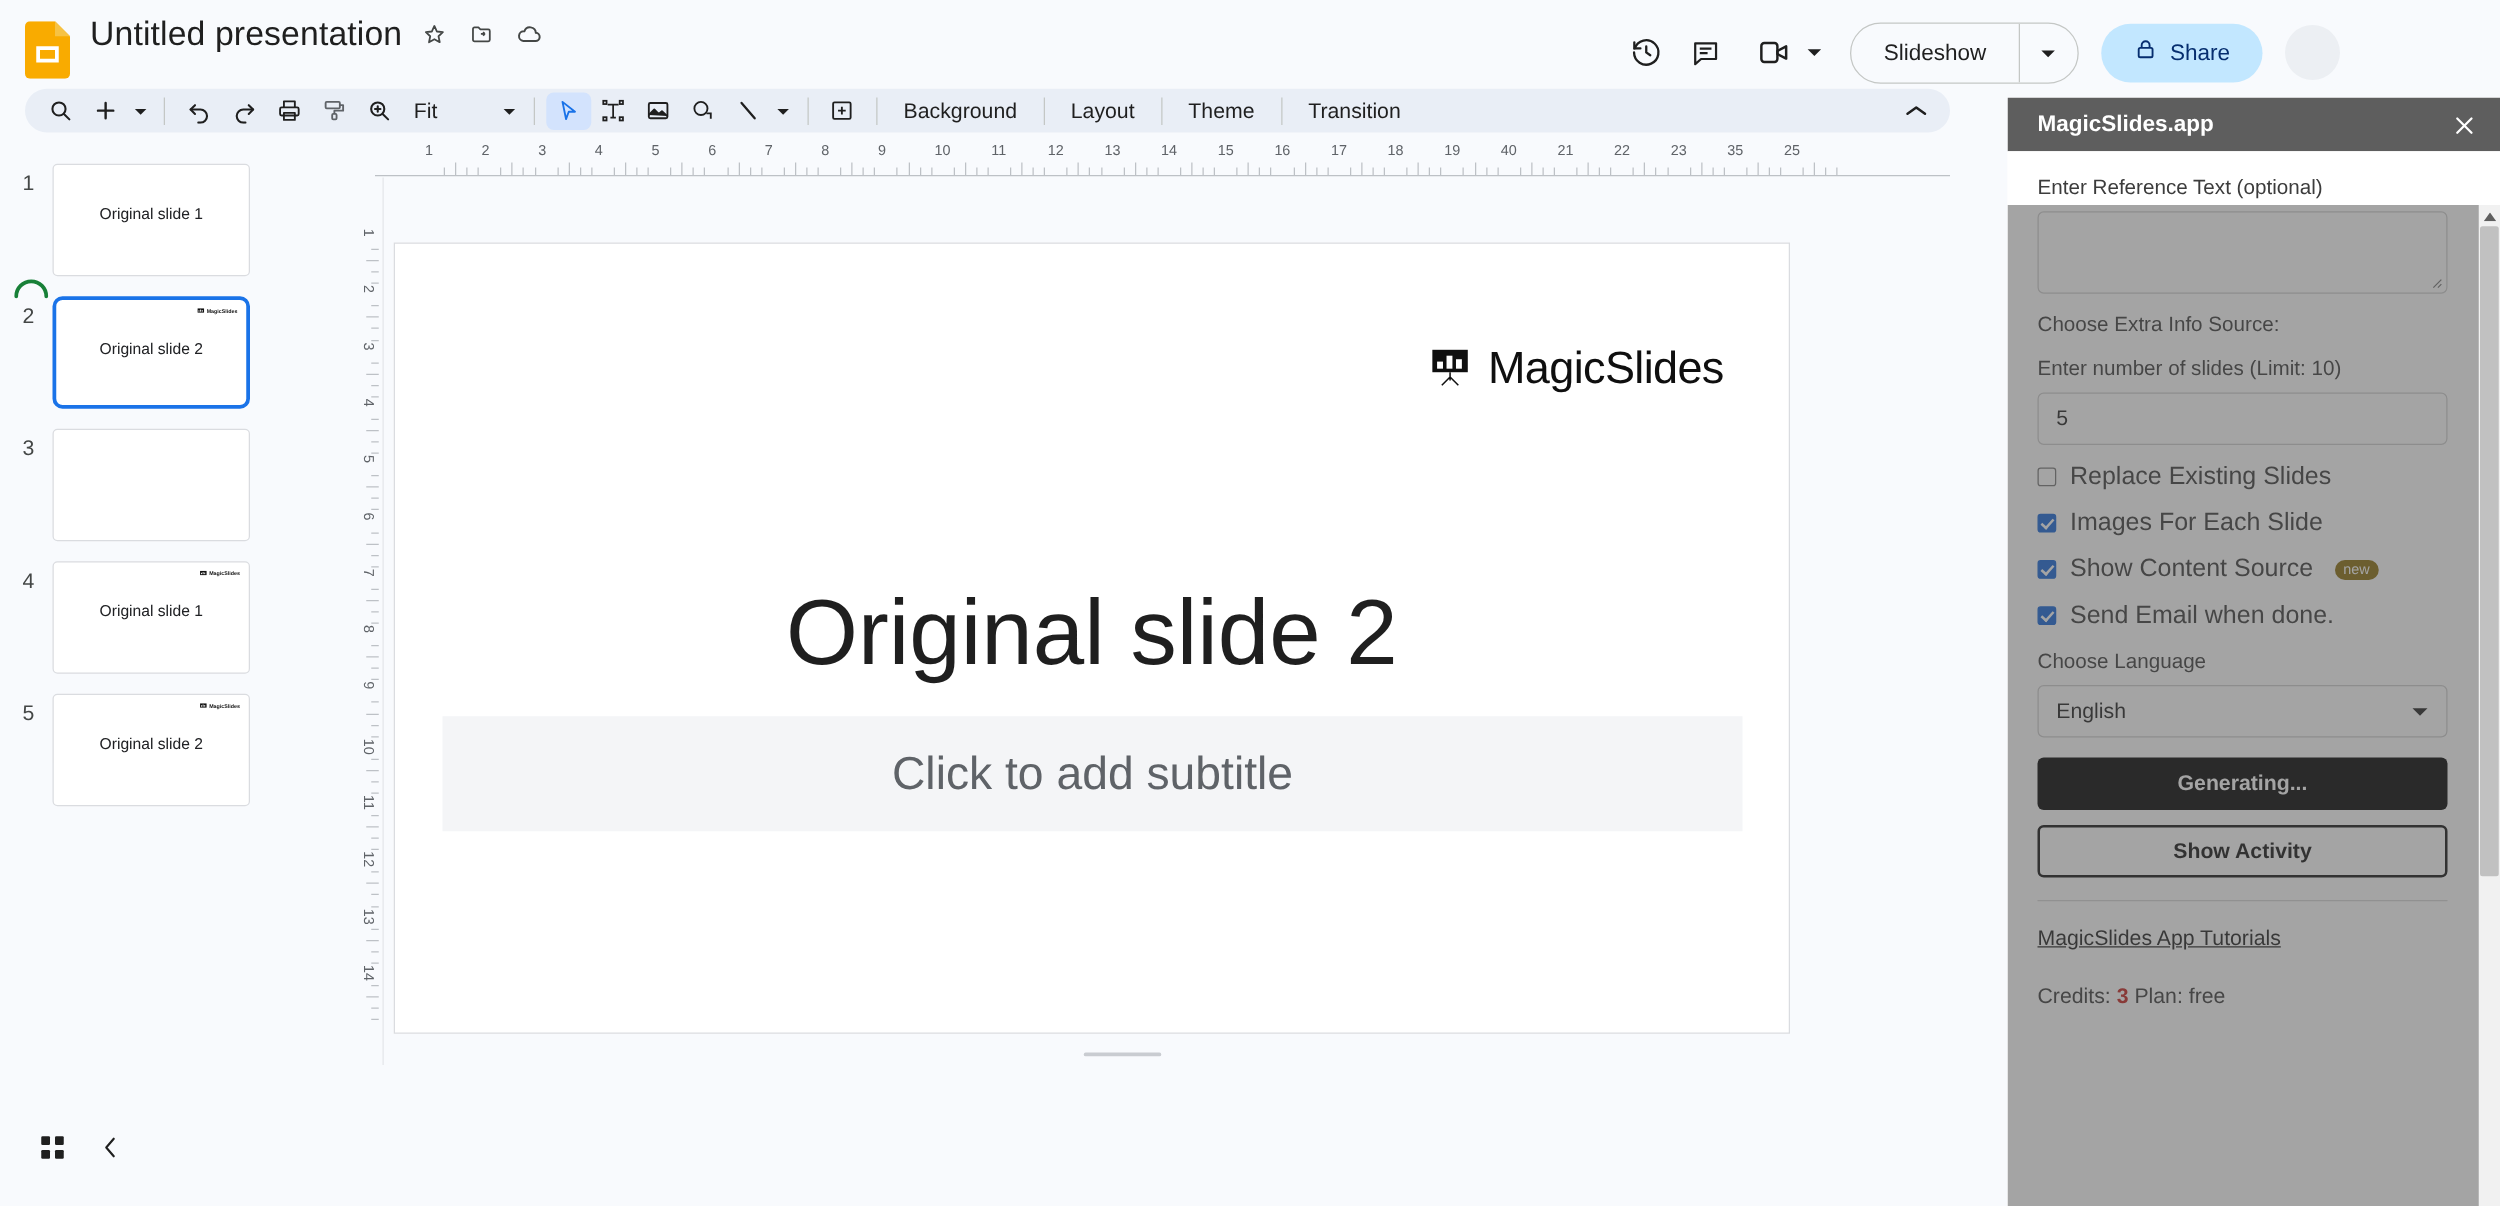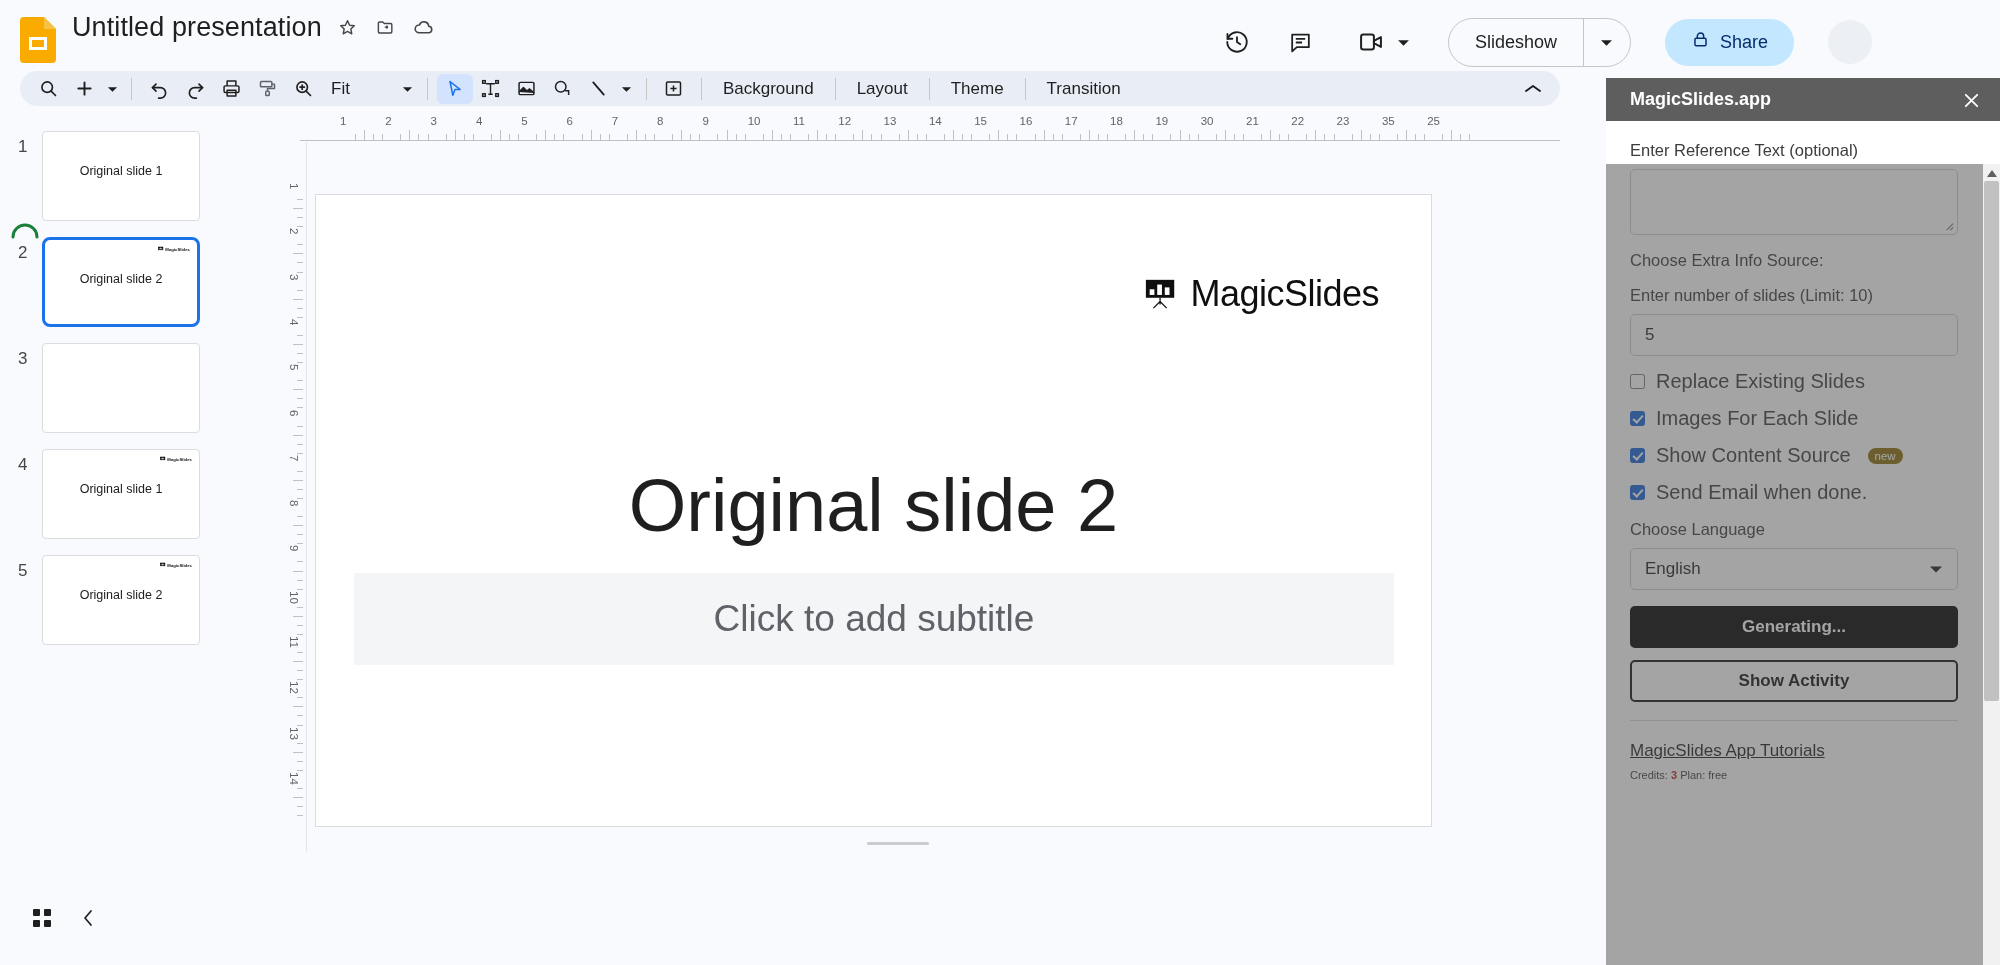--- a/index.html
+++ b/index.html
@@ -15,21 +15,21 @@
   .topbar{position:absolute;left:0;top:0;width:1884px;height:88px;background:#F8FAFD;}
   .docicon{position:absolute;left:20px;top:17px;width:36px;height:46px;}
   .docicon svg{display:block;}
   .title-row{position:absolute;left:72px;top:12px;display:flex;align-items:center;gap:14px;}
   .doctitle{font-size:27px;color:#1f1f1f;letter-spacing:.1px;white-space:nowrap;}
   .tinyicon{width:24px;height:24px;display:inline-flex;align-items:center;justify-content:center;color:#444746;cursor:pointer;}
   .menu-row{position:absolute;left:72px;top:48px;display:flex;gap:0;}
   .menu-item{font-size:17px;color:#1f1f1f;padding:2px 12px;border-radius:5px;cursor:pointer;white-space:nowrap;}
   .menu-item:first-child{padding-left:8px;}
 
-  .top-right{position:absolute;right:0;top:8px;height:68px;display:flex;align-items:center;gap:16px;}
+  .top-right{position:absolute;right:0;top:8px;height:68px;display:flex;align-items:center;gap:0;}
   .rt-icon{width:48px;height:48px;display:flex;align-items:center;justify-content:center;color:#1f1f1f;cursor:pointer;border-radius:50%;}
   .cam-wrap{display:flex;align-items:center;gap:2px;margin-left:6px;cursor:pointer;}
   .slideshow-grp{display:flex;align-items:stretch;border:1px solid #C4C7C5;border-radius:26px;height:47px;margin-left:22px;overflow:hidden;background:#F8FAFD;}
   .slideshow-btn{display:flex;align-items:center;padding:0 26px;font-size:18px;color:#1f1f1f;cursor:pointer;}
   .slideshow-div{width:1px;background:#C4C7C5;}
   .slideshow-arrow{display:flex;align-items:center;justify-content:center;width:46px;cursor:pointer;}
   .share-btn{display:flex;align-items:center;gap:10px;height:47px;padding:0 26px;margin-left:18px;border-radius:26px;background:#C2E7FF;color:#062e6f;font-size:18px;cursor:pointer;white-space:nowrap;}
   .avatar{width:44px;height:44px;border-radius:50%;background:#eceff3;margin-left:18px;margin-right:12px;cursor:pointer;}
 
   
@@ -88,21 +88,21 @@
   .cbrow{display:flex;align-items:center;gap:11px;margin-top:14px;}
   .cb{width:15px;height:15px;border:1.6px solid #777;border-radius:2.5px;box-sizing:border-box;background:#fff;flex:none;}
   .cb.on{background:#1565D8;border-color:#1565D8;position:relative;}
   .cb.on:after{content:"";position:absolute;left:4px;top:1px;width:4px;height:8px;border:solid #fff;border-width:0 2px 2px 0;transform:rotate(42deg);}
   .cblab{font-size:20px;color:#3c3c3c;white-space:nowrap;}
   .badge{background:#8a6d0b;color:#fff;font-size:11.5px;border-radius:9px;padding:2px 7px;margin-left:6px;}
   .btn-black{margin-top:16px;width:100%;height:42px;background:#000;color:#fff;border-radius:5px;display:flex;align-items:center;justify-content:center;font-size:17px;font-weight:bold;cursor:pointer;}
   .btn-outline{margin-top:12px;width:100%;height:42px;background:#fff;color:#111;border:2px solid #111;border-radius:5px;display:flex;align-items:center;justify-content:center;font-size:17px;font-weight:bold;box-sizing:border-box;cursor:pointer;}
   .sb-divider{margin-top:18px;height:1px;background:#d8d8d8;}
   .sb-link{margin-top:20px;font-size:17px;color:#1f1f1f;text-decoration:underline;cursor:pointer;display:inline-block;}
-  .sb-credits{margin-top:8px;font-size:11px;color:#3c3c3c;}
+  .sb-credits{margin-top:26px;font-size:17px;color:#3c3c3c;}
   .sb-credits .red{color:#c5221f;font-weight:bold;}
 
   .sb-scrollbar{position:absolute;right:0;top:43px;width:17px;height:844px;background:#F1F1F1;}
   .sb-thumbbar{position:absolute;right:1px;top:60px;width:15px;height:520px;background:#C1C1C1;border-radius:2px;}
   .sb-arrow{position:absolute;right:2px;width:13px;height:13px;display:flex;align-items:center;justify-content:center;}
 
   .dim-overlay{position:absolute;left:0;top:43px;width:377px;height:844px;background:rgba(80,80,80,.52);pointer-events:none;}
   .gen-text{position:absolute;left:0;top:382px;width:377px;text-align:center;font-size:27px;font-weight:bold;color:#fff;line-height:1.07;pointer-events:none;text-shadow:0 1px 2px rgba(0,0,0,.25);}
 </style>
 </head>
@@ -466,21 +466,21 @@
       <div class="rl-num" style="left: 810.1px; top: 2px;">18</div>
       <div class="tick" style="left: 825.16px; top: 21px; width: 1px; height: 6px;"></div>
       <div class="tick" style="left: 834.22px; top: 17px; width: 1px; height: 10px;"></div>
       <div class="tick" style="left: 843.28px; top: 21px; width: 1px; height: 6px;"></div>
       <div class="tick" style="left: 852.34px; top: 21px; width: 1px; height: 6px;"></div>
       <div class="rl-num" style="left: 855.4px; top: 2px;">19</div>
       <div class="tick" style="left: 870.46px; top: 21px; width: 1px; height: 6px;"></div>
       <div class="tick" style="left: 879.52px; top: 17px; width: 1px; height: 10px;"></div>
       <div class="tick" style="left: 888.58px; top: 21px; width: 1px; height: 6px;"></div>
       <div class="tick" style="left: 897.64px; top: 21px; width: 1px; height: 6px;"></div>
-      <div class="rl-num" style="left: 900.7px; top: 2px;">30</div>
+      <div class="rl-num" style="left: 900.7px; top: 2px;">40</div>
       <div class="tick" style="left: 915.76px; top: 21px; width: 1px; height: 6px;"></div>
       <div class="tick" style="left: 924.82px; top: 17px; width: 1px; height: 10px;"></div>
       <div class="tick" style="left: 933.88px; top: 21px; width: 1px; height: 6px;"></div>
       <div class="tick" style="left: 942.94px; top: 21px; width: 1px; height: 6px;"></div>
       <div class="rl-num" style="left: 946px; top: 2px;">21</div>
       <div class="tick" style="left: 961.06px; top: 21px; width: 1px; height: 6px;"></div>
       <div class="tick" style="left: 970.12px; top: 17px; width: 1px; height: 10px;"></div>
       <div class="tick" style="left: 979.18px; top: 21px; width: 1px; height: 6px;"></div>
       <div class="tick" style="left: 988.24px; top: 21px; width: 1px; height: 6px;"></div>
       <div class="rl-num" style="left: 991.3px; top: 2px;">22</div>

